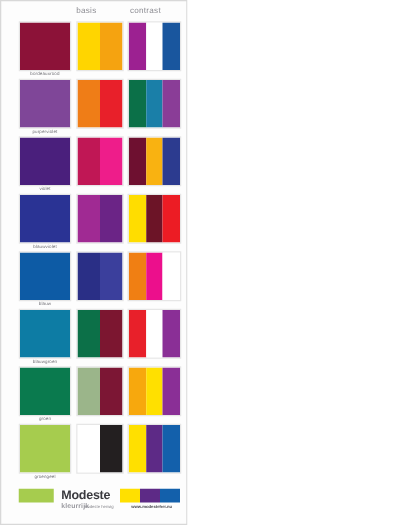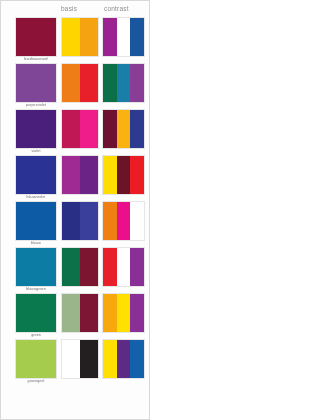--- a/index.html
+++ b/index.html
@@ -249,14 +249,26 @@
         </div>
         <div class="cell cell-contrast">
           <div class="stripe" style="background: rgb(255, 224, 0); width: 33.3333%;"></div>
           <div class="stripe" style="background: rgb(93, 42, 134); width: 33.3333%;"></div>
           <div class="stripe" style="background: rgb(19, 96, 171); width: 33.3333%;"></div>
         </div>
         <div class="row-label">groengeel</div>
       </div>
     </div>
 
+  <div class="footer">
+    <div class="footer-left-swatch" style="background: rgb(166, 204, 78);"></div>
+    <div class="footer-swatches">
+        <div class="stripe" style="background: rgb(255, 224, 0); width: 33.3333%;"></div>
+        <div class="stripe" style="background: rgb(93, 42, 134); width: 33.3333%;"></div>
+        <div class="stripe" style="background: rgb(19, 96, 171); width: 33.3333%;"></div>
+      </div>
+    <span class="brand">Modeste</span>
+    <span class="brand-sub">kleurrijk</span>
+    <span class="brand-tag">modeste herwig</span>
+    <span class="brand-site">www.modestehei.nu</span>
+  </div>
 
 </div>
 
 </body></html>

